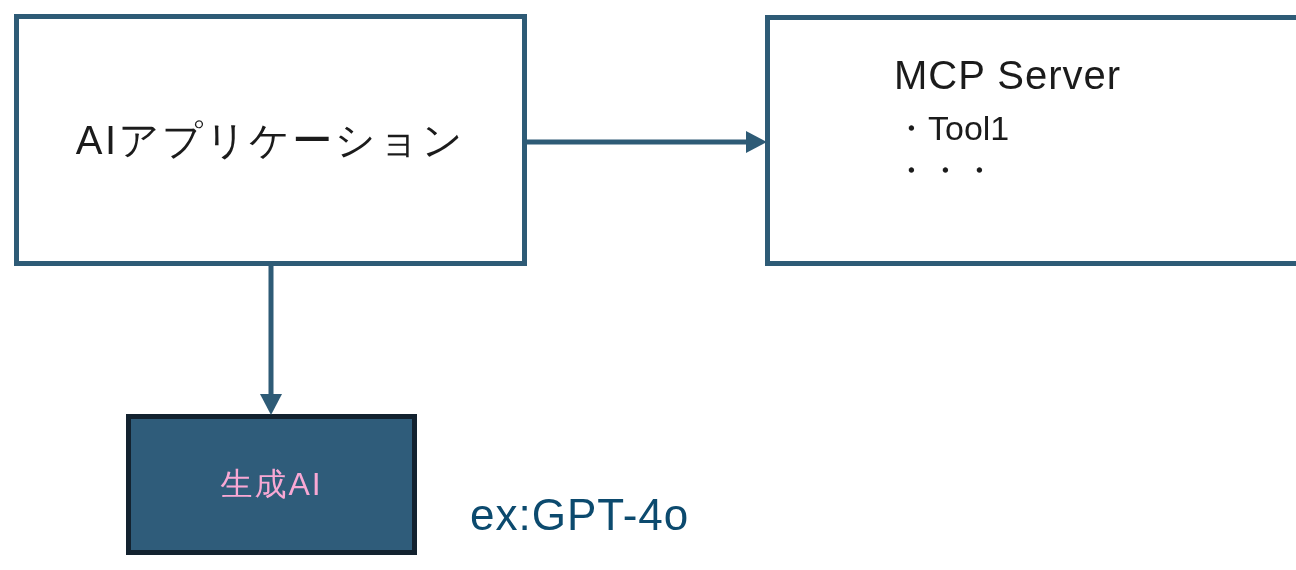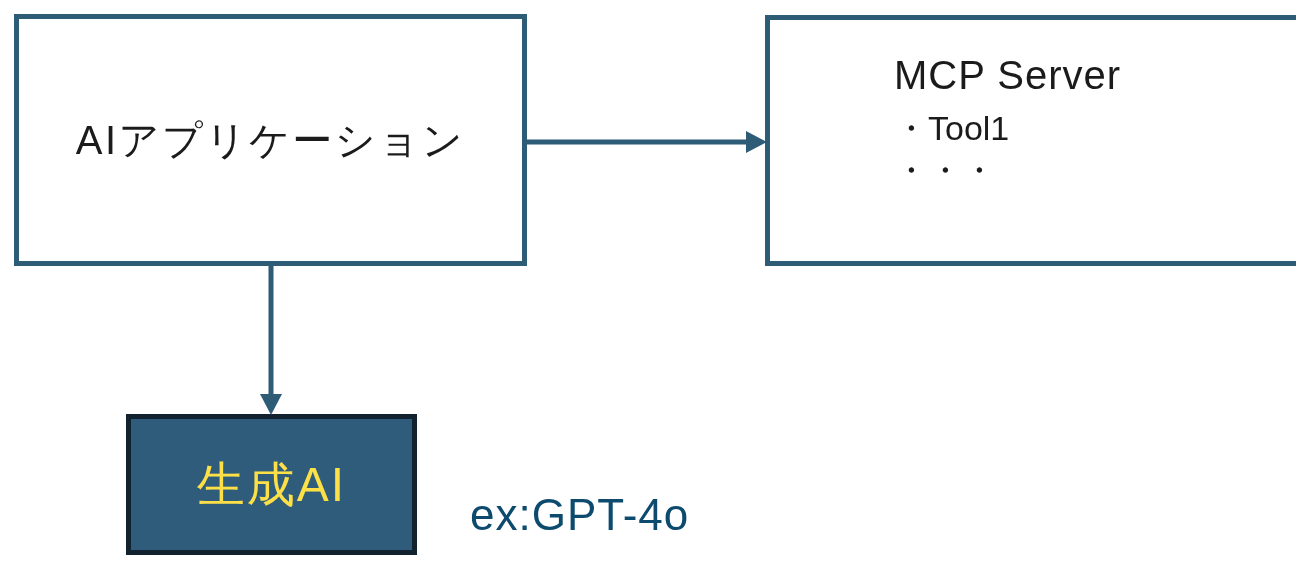--- a/index.html
+++ b/index.html
@@ -66,22 +66,22 @@
     top: 414px;
     width: 291px;
     height: 141px;
     background: #2f5c7a;
     border: 5px solid #13222f;
     display: flex;
     align-items: center;
     justify-content: center;
   }
   .genai-label {
-    color: #fde047;
-    font-size: 48px;
+    color: #f9a8d4;
+    font-size: 32px;
     letter-spacing: 2px;
     white-space: nowrap;
   }
   .annotation {
     position: absolute;
     left: 470px;
     top: 491px;
     font-size: 44px;
     line-height: 48px;
     letter-spacing: 1px;

